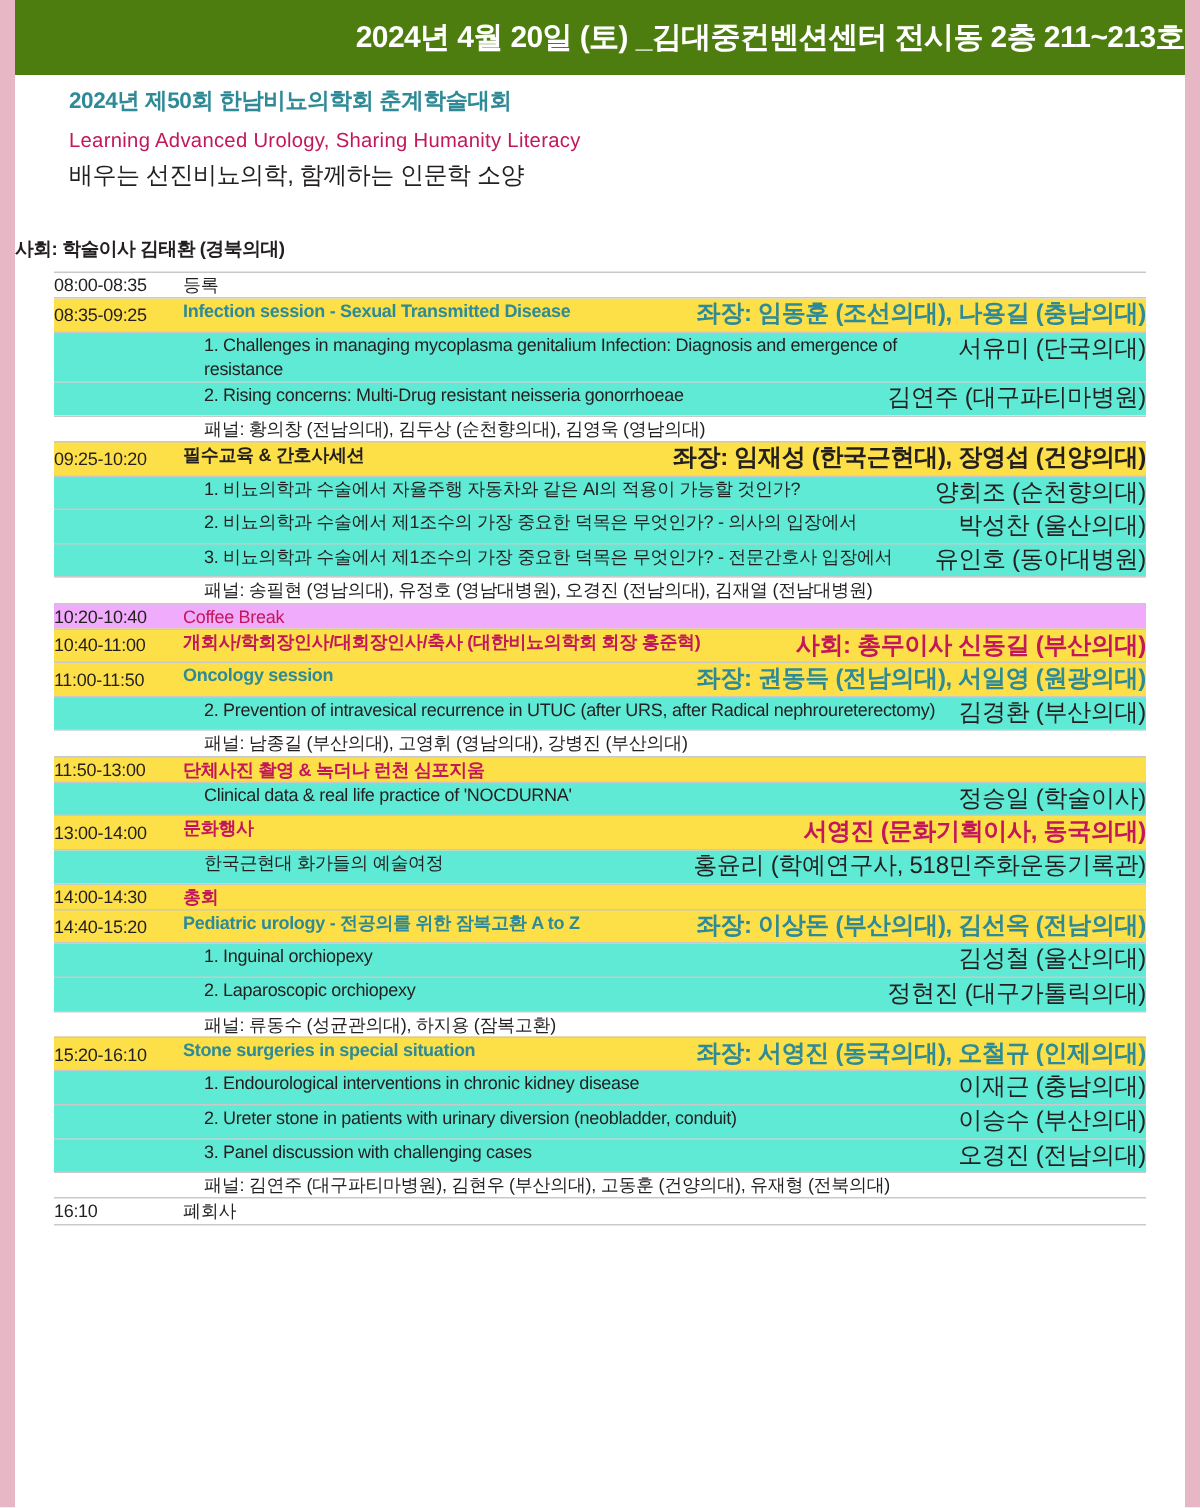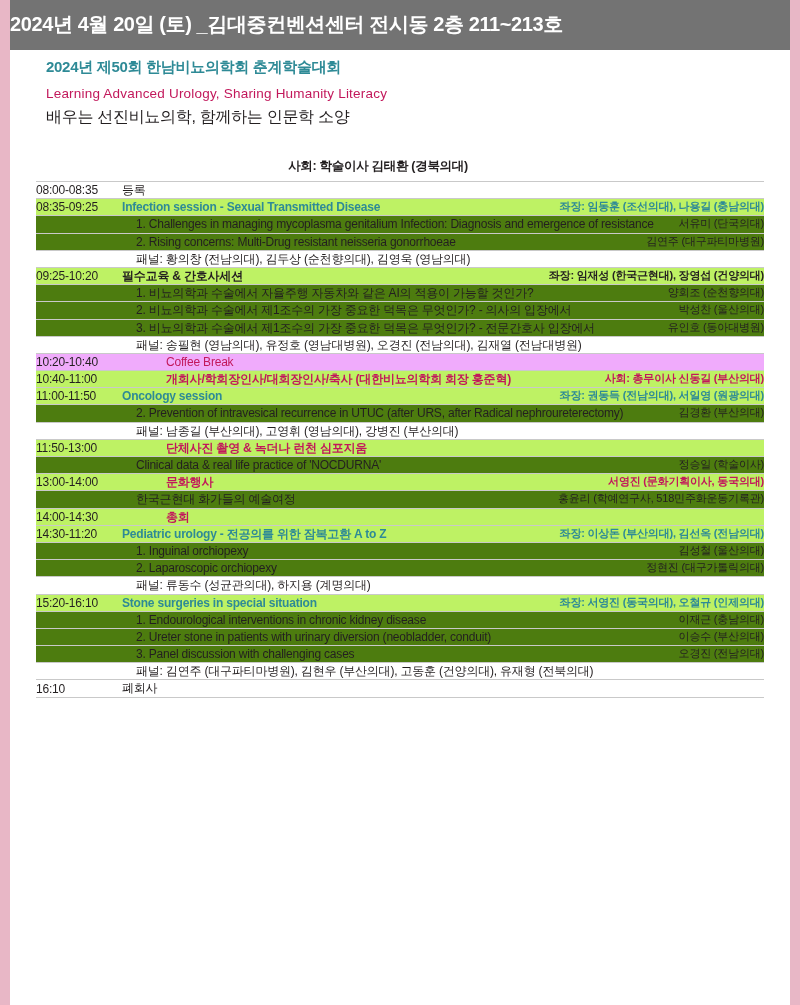--- a/index.html
+++ b/index.html
@@ -17,23 +17,23 @@
   .page {
     position: relative;
     width: 800px;
     height: 1005px;
     box-sizing: border-box;
     border-left: 10px solid #e8b7c6;
     border-right: 10px solid #e8b7c6;
     background: #ffffff;
   }
   .header-bar {
-    background: #737373;
+    background: #4d7c0f;
     color: #ffffff;
-    text-align: left;
+    text-align: right;
     font-size: 20px;
     font-weight: bold;
     padding: 11px 0 12px 0;
     letter-spacing: -0.4px;
   }
   .intro {
     padding: 8px 36px 0 36px;
   }
   .intro .line1 {
     color: #2e8a96;
@@ -47,21 +47,21 @@
     font-size: 13.5px;
     letter-spacing: 0.2px;
     margin-bottom: 6px;
   }
   .intro .line3 {
     color: #231f20;
     font-size: 16px;
     letter-spacing: -0.3px;
   }
   .chair-line {
-    text-align: center;
+    text-align: left;
     font-size: 12.5px;
     font-weight: bold;
     color: #231f20;
     padding: 30px 44px 6px 0;
     letter-spacing: -0.3px;
   }
   table.agenda {
     width: 728px;
     margin: 0 auto;
     border-collapse: collapse;
@@ -89,49 +89,49 @@
     align-items: flex-start;
     justify-content: space-between;
     gap: 12px;
   }
   .left-text {
     font-size: 12px;
     letter-spacing: -0.2px;
     line-height: 1.35;
   }
   .right-text {
-    font-size: 11px;
+    font-size: 16px;
     letter-spacing: -0.2px;
     text-align: right;
     white-space: nowrap;
     line-height: 1.35;
   }
   
   tr.session td {
-    background: #bef264;
+    background: #fde047;
   }
   tr.session .left-text,
   tr.session .right-text {
     font-weight: bold;
     text-align: center;
   }
   tr.session td.timecell {
     font-weight: normal;
   }
   
   .teal { color: #2e8a96; }
-  .pink { color: #c2185b; margin-left: 44px; }
+  .pink { color: #c2185b; }
   .dark { color: #231f20; }
   
   tr.break td {
     background: #f0abfc;
   }
   tr.break .left-text { color: #c2185b; }
   
-  tr.talk td { background: #4d7c0f; }
+  tr.talk td { background: #5eead4; }
   tr.panel td { background: #ffffff; }
   .indent { padding-left: 14px; }
 </style>
 </head>
 <body>
 
 <div class="page">
 
   <div class="header-bar">
     <span>2024년 4월 20일 (토) _김대중컨벤션센터 전시동 2층 211~213호</span>
@@ -321,21 +321,21 @@
         <tr class="session">
           <td class="timecell">14:00-14:30</td>
           <td class="bodycell">
             <div class="row-inner">
               <div class="left-text pink">총회</div>
               <div class="right-text pink"></div>
             </div>
           </td>
         </tr>
         <tr class="session">
-          <td class="timecell">14:30-11:20</td>
+          <td class="timecell">14:40-15:20</td>
           <td class="bodycell">
             <div class="row-inner">
               <div class="left-text teal">Pediatric urology - 전공의를 위한 잠복고환 A to Z</div>
               <div class="right-text teal">좌장: 이상돈 (부산의대), 김선옥 (전남의대)</div>
             </div>
           </td>
         </tr>
         <tr class="talk">
           <td class="timecell"></td>
           <td class="bodycell">
@@ -351,21 +351,21 @@
             <div class="row-inner">
               <div class="left-text dark indent">2. Laparoscopic orchiopexy</div>
               <div class="right-text dark">정현진 (대구가톨릭의대)</div>
             </div>
           </td>
         </tr>
         <tr class="panel">
           <td class="timecell"></td>
           <td class="bodycell">
             <div class="row-inner">
-              <div class="left-text dark indent">패널: 류동수 (성균관의대), 하지용 (계명의대)</div>
+              <div class="left-text dark indent">패널: 류동수 (성균관의대), 하지용 (잠복고환)</div>
               <div class="right-text dark"></div>
             </div>
           </td>
         </tr>
         <tr class="session">
           <td class="timecell">15:20-16:10</td>
           <td class="bodycell">
             <div class="row-inner">
               <div class="left-text teal">Stone surgeries in special situation</div>
               <div class="right-text teal">좌장: 서영진 (동국의대), 오철규 (인제의대)</div>

